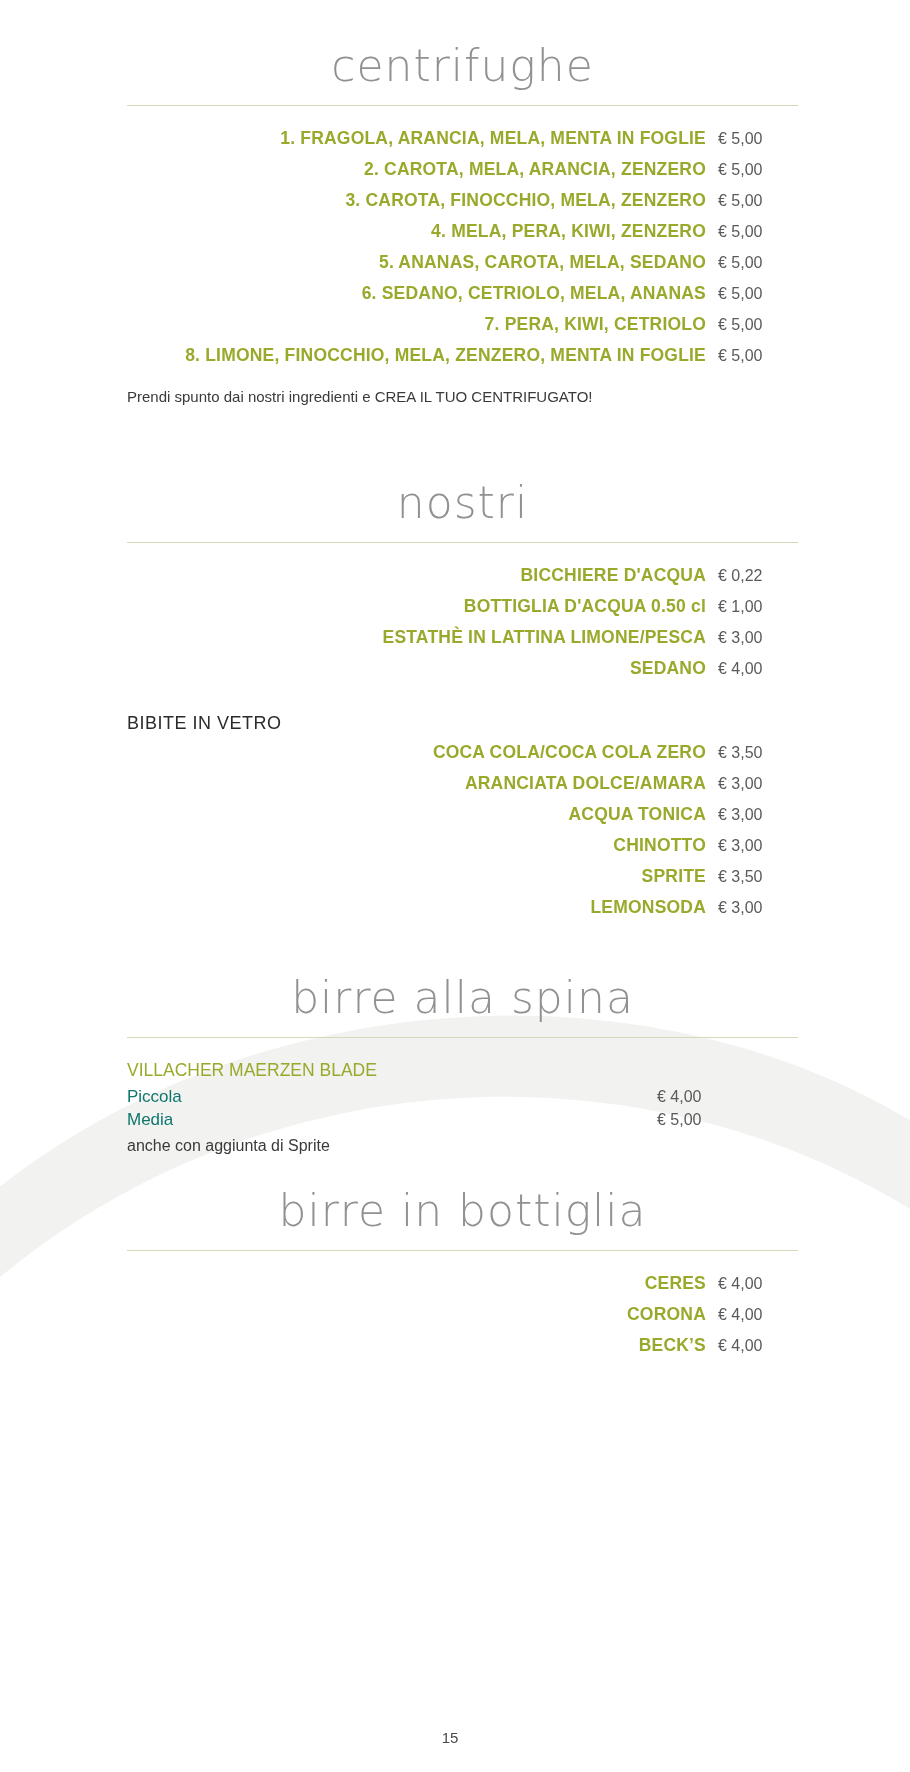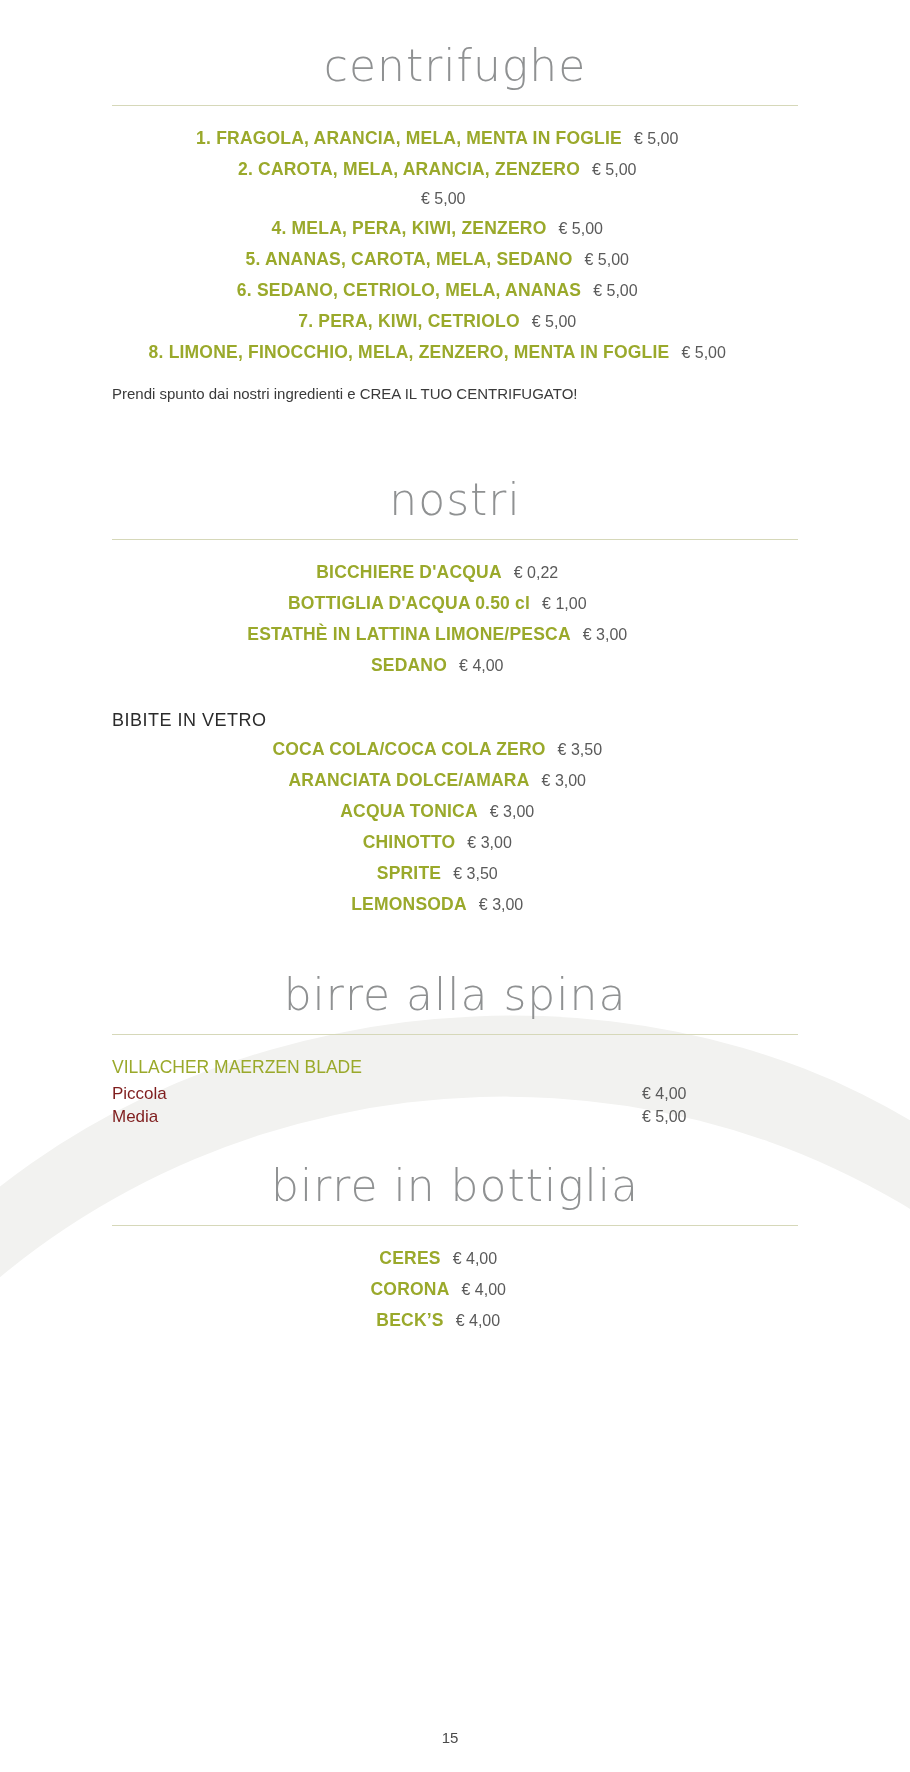--- a/index.html
+++ b/index.html
@@ -45,20 +45,21 @@
     border-radius: 50% 50% 0 0 / 100% 100% 0 0;
     transform: rotate(-7deg);
     z-index: 0;
     pointer-events: none;
   }
 
   .content {
     position: relative;
     z-index: 2;
     padding: 0 112px;
+    margin-left: 15px;
   }
 
   h1.section-title {
     font-weight: 300;
     font-size: 44px;
     color: #8f9192;
     text-align: center;
     letter-spacing: 1px;
     margin: 0;
     padding: 0;
@@ -69,21 +70,21 @@
     background: #d6d8b9;
     margin: 14px 0 0 0;
   }
 
   .items {
     margin-top: 22px;
   }
   .row {
     display: flex;
     align-items: baseline;
-    justify-content: center;
+    justify-content: flex-end;
     margin-bottom: 10px;
   }
   .row .name {
     color: #9aa92b;
     font-weight: bold;
     font-size: 17.5px;
     letter-spacing: 0.2px;
     white-space: nowrap;
   }
   .row .price {
@@ -113,21 +114,21 @@
     font-weight: normal;
     font-size: 17.5px;
     margin-bottom: 6px;
   }
   .beer-row {
     display: flex;
     align-items: baseline;
     margin-bottom: 3px;
   }
   .beer-row .size {
-    color: #7f1d1d;
+    color: #0f766e;
     font-size: 17px;
     width: 530px;
   }
   .beer-row .price {
     color: #5a5a5a;
     font-size: 16px;
   }
   .beer-note {
     color: #3a3a3a;
     font-size: 16px;
@@ -168,20 +169,21 @@
     <div class="items">
       <div class="row">
         <div class="name">1. FRAGOLA, ARANCIA, MELA, MENTA IN FOGLIE</div>
         <div class="price">€ 5,00</div>
       </div>
       <div class="row">
         <div class="name">2. CAROTA, MELA, ARANCIA, ZENZERO</div>
         <div class="price">€ 5,00</div>
       </div>
       <div class="row">
+        <div class="name">3. CAROTA, FINOCCHIO, MELA, ZENZERO</div>
         <div class="price">€ 5,00</div>
       </div>
       <div class="row">
         <div class="name">4. MELA, PERA, KIWI, ZENZERO</div>
         <div class="price">€ 5,00</div>
       </div>
       <div class="row">
         <div class="name">5. ANANAS, CAROTA, MELA, SEDANO</div>
         <div class="price">€ 5,00</div>
       </div>
@@ -260,20 +262,21 @@
     <div class="items">
       <div class="beer-name">VILLACHER MAERZEN BLADE</div>
       <div class="beer-row">
         <div class="size">Piccola</div>
         <div class="price">€ 4,00</div>
       </div>
       <div class="beer-row">
         <div class="size">Media</div>
         <div class="price">€ 5,00</div>
       </div>
+      <div class="beer-note">anche con aggiunta di Sprite</div>
     </div>
 
     <div class="sec-gap-sm"></div>
     <h1 class="section-title">birre in bottiglia</h1>
     <div class="rule"></div>
 
     <div class="items">
       <div class="row indent-1">
         <div class="name">CERES</div>
         <div class="price">€ 4,00</div>

